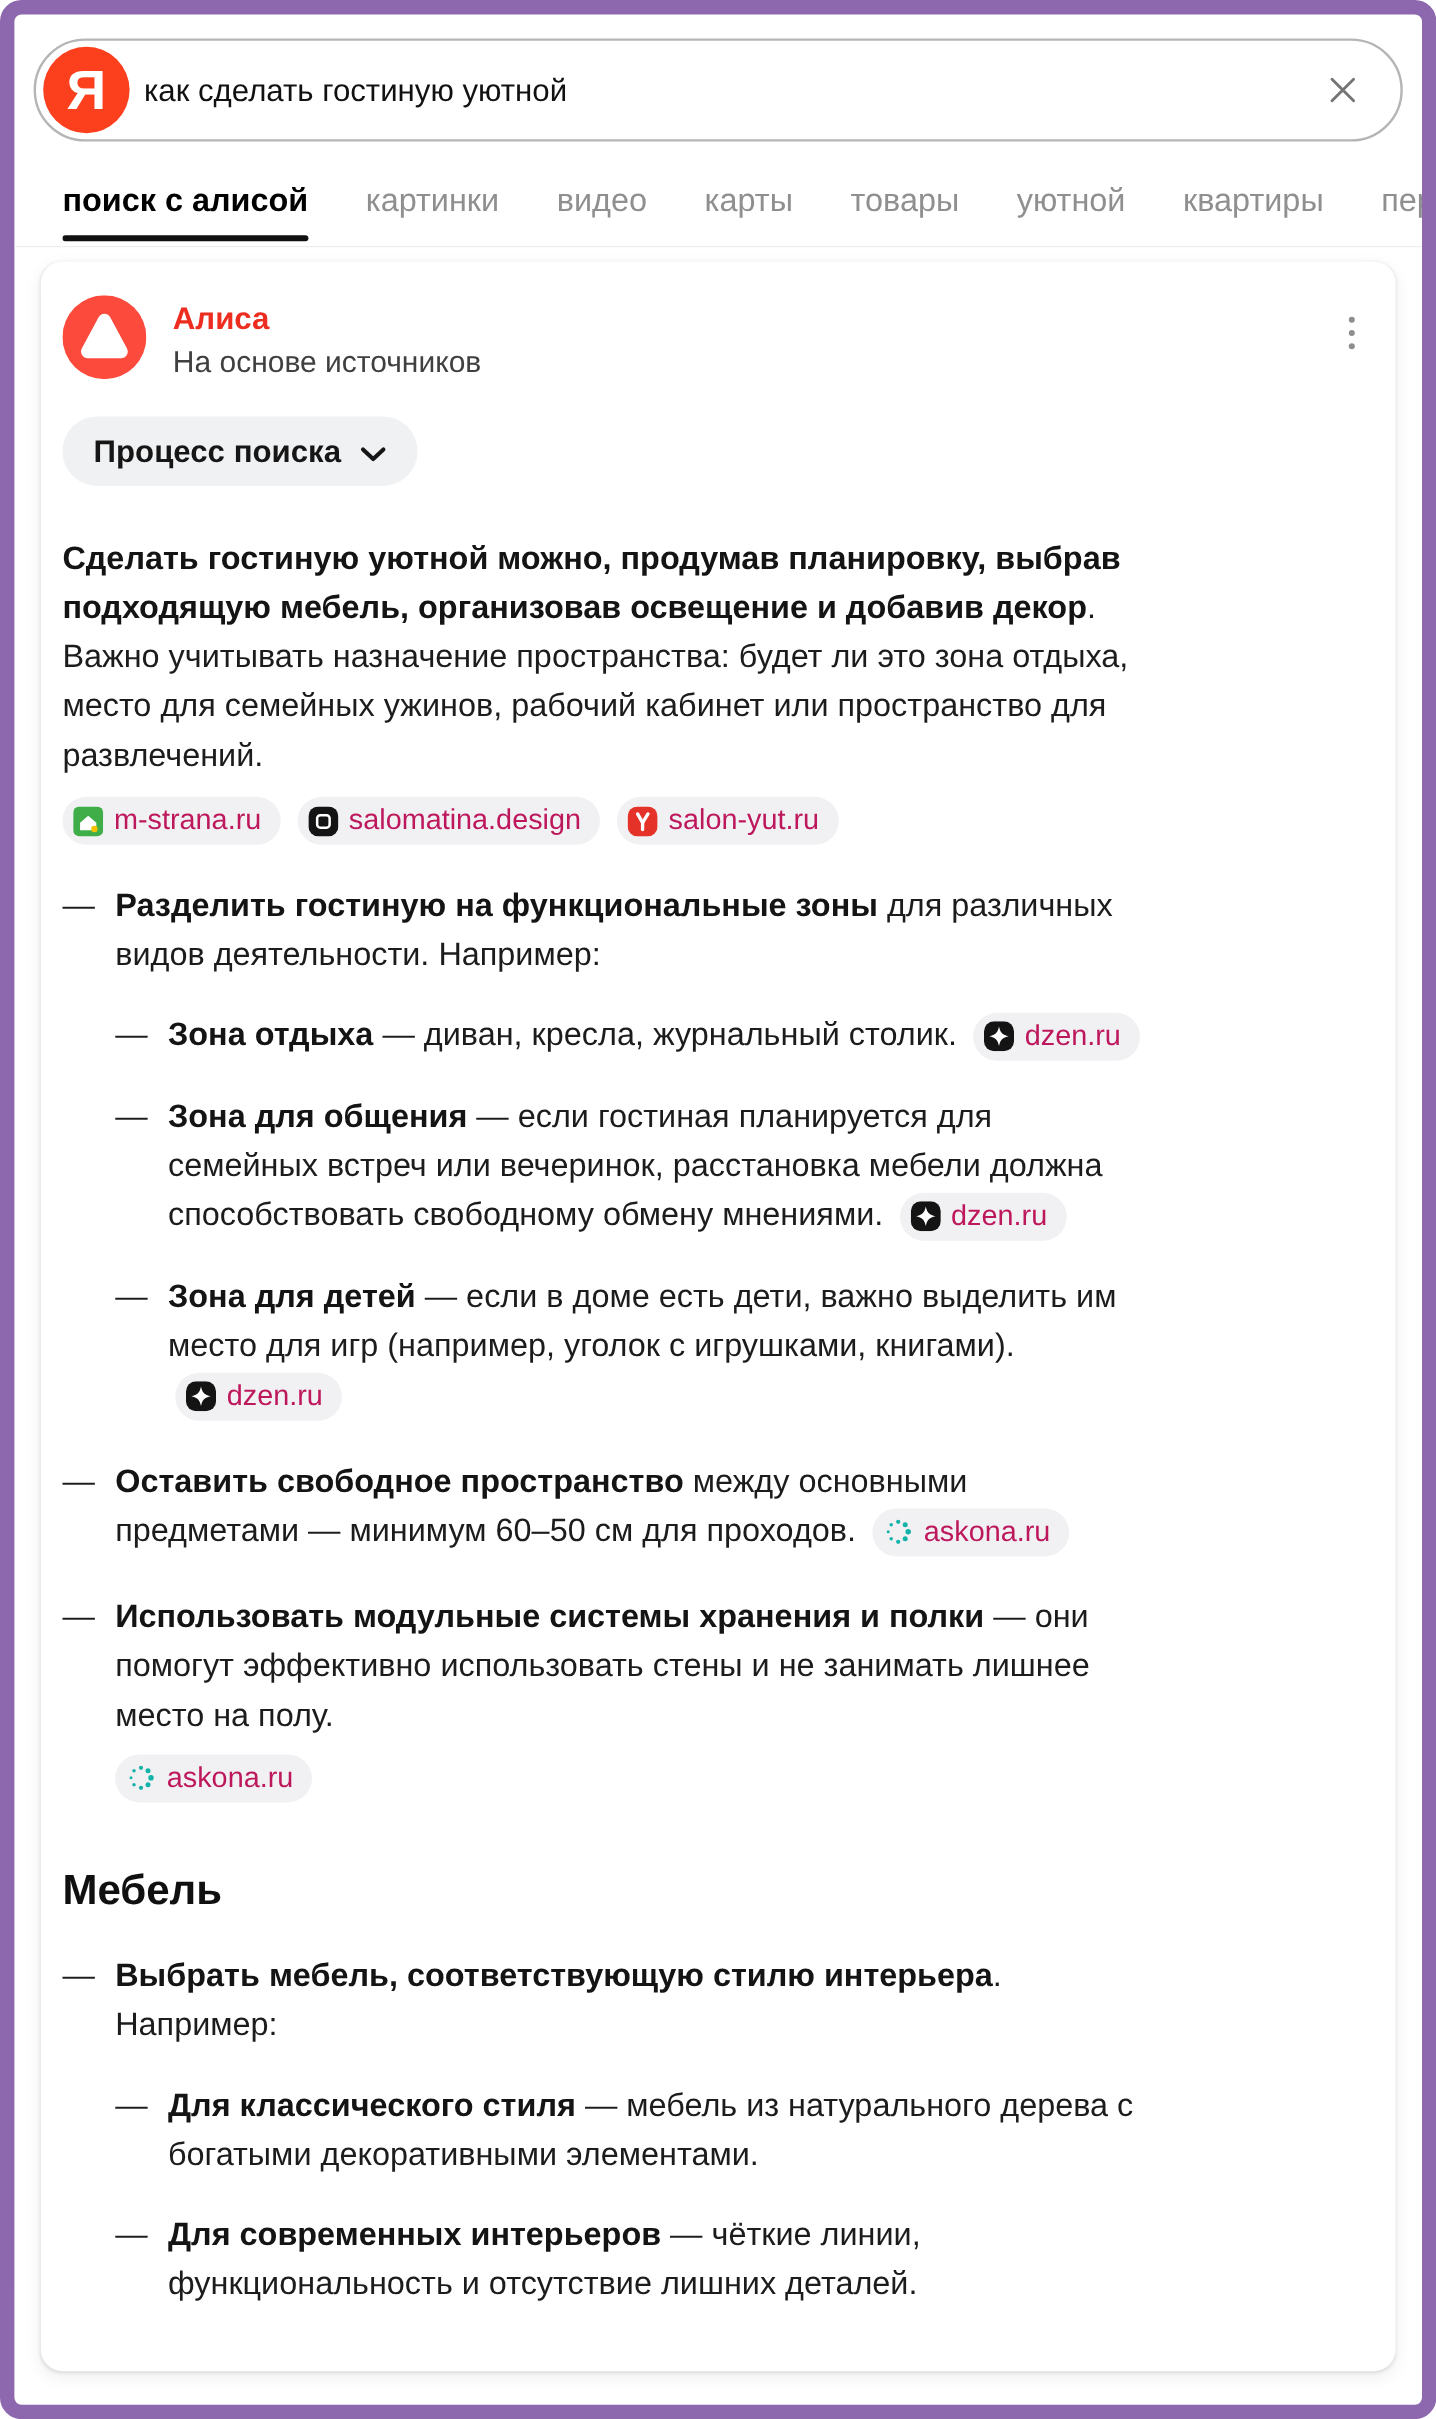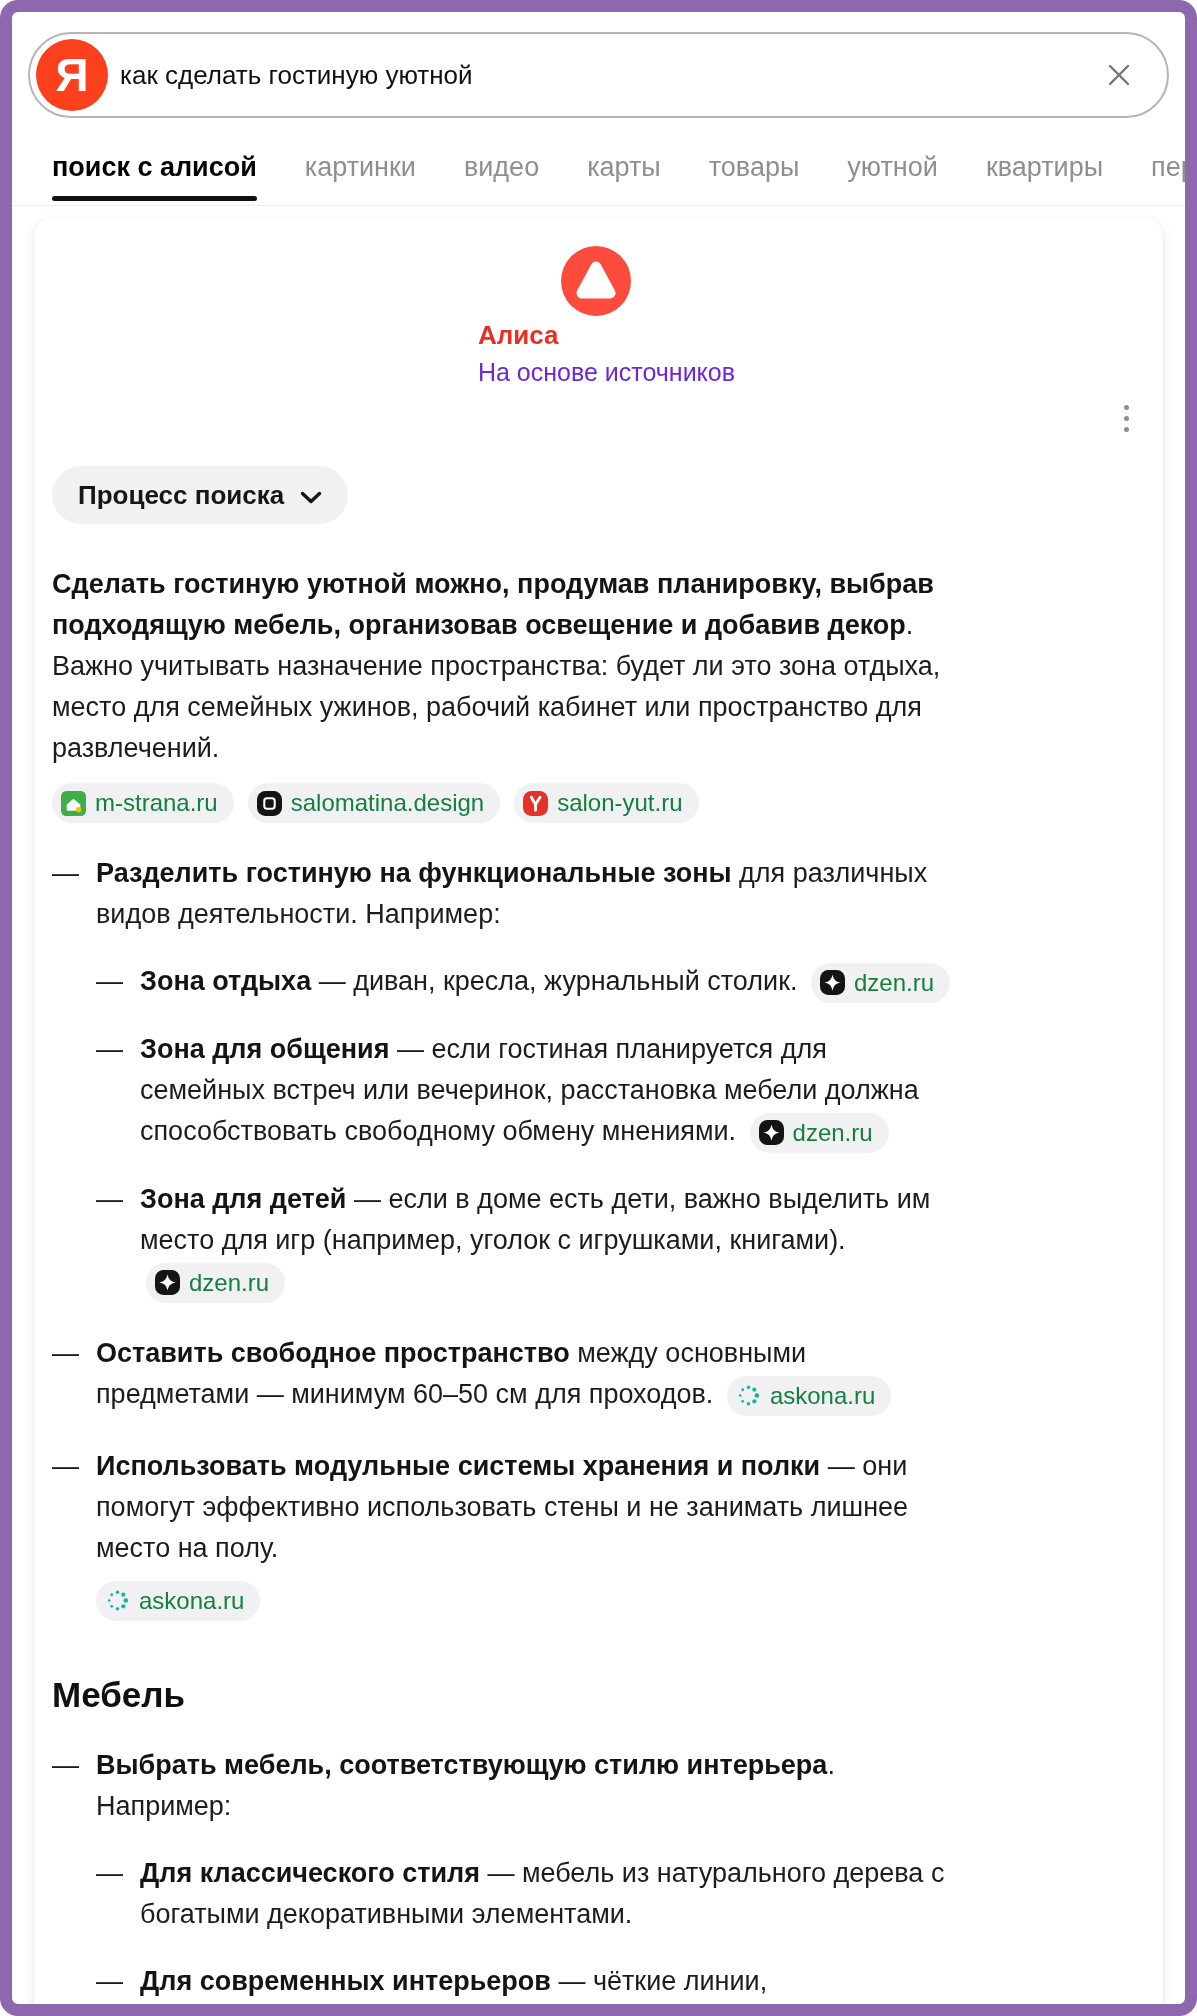--- a/index.html
+++ b/index.html
@@ -59,25 +59,25 @@
   .tabs-divider { height:1px; background:#ededed; }
   
   .card {
     margin:12px 22px 0 22px;
     min-height:1758px;
     background:#fff;
     border-radius:18px;
     box-shadow:0 1px 3px rgba(0,0,0,0.10), 0 4px 14px rgba(0,0,0,0.07);
     padding:28px 24px 30px 18px;
   }
-  .card-header { display:flex; align-items:center;flex-direction:column; }
+  .card-header { display:flex; align-items:flex-start; }
   .avatar { width:70px; height:70px; flex:0 0 auto; }
   .header-texts { margin-left:22px; padding-top:4px; }
   .alice-name { color:#ec2d1f; font-size:26px; font-weight:bold; }
-  .alice-sub { color:#6d28d9; font-size:25px; margin-top:7px; }
+  .alice-sub { color:#404040; font-size:25px; margin-top:7px; }
   .kebab { margin-left:auto; margin-top:14px; padding:4px 10px; cursor:pointer; display:flex; flex-direction:column; gap:6px; }
   .kebab i { width:5px; height:5px; border-radius:50%; background:#8e8e8e; display:block; }
   .process-pill {
     margin-top:30px;
     display:inline-flex; align-items:center; gap:16px;
     height:58px; border-radius:29px;
     background:#f0f1f3;
     padding:0 26px;
     font-size:26px; font-weight:bold; color:#161616;
     cursor:pointer;
@@ -89,21 +89,21 @@
   .badge {
     display:inline-flex; align-items:center; gap:9px;
     height:40px; border-radius:20px;
     background:#f1f1f3;
     padding:0 16px 0 9px;
     cursor:pointer;
     vertical-align:middle;
   }
   .badge-inline { display:inline-flex; margin-left:6px; }
   .badge .fav { width:25px; height:25px; flex:0 0 auto; display:inline-flex; }
-  .badge .lbl { font-size:24px; color:#15803d; white-space:nowrap; }
+  .badge .lbl { font-size:24px; color:#be185d; white-space:nowrap; }
   .section-title { font-size:35px; font-weight:bold; color:#101010; margin-top:54px; }
   .item { position:relative; padding-left:44px; margin-top:30px; font-size:27px; line-height:41px; }
   .subitem { position:relative; padding-left:44px; margin-top:26px; font-size:27px; line-height:41px; }
   .marker { position:absolute; left:0; top:0; color:#1c1c1c; }
   .sublist { margin-top:26px; }
   .badge-block { margin-top:12px; }
 </style>
 </head>
 <body>
 

